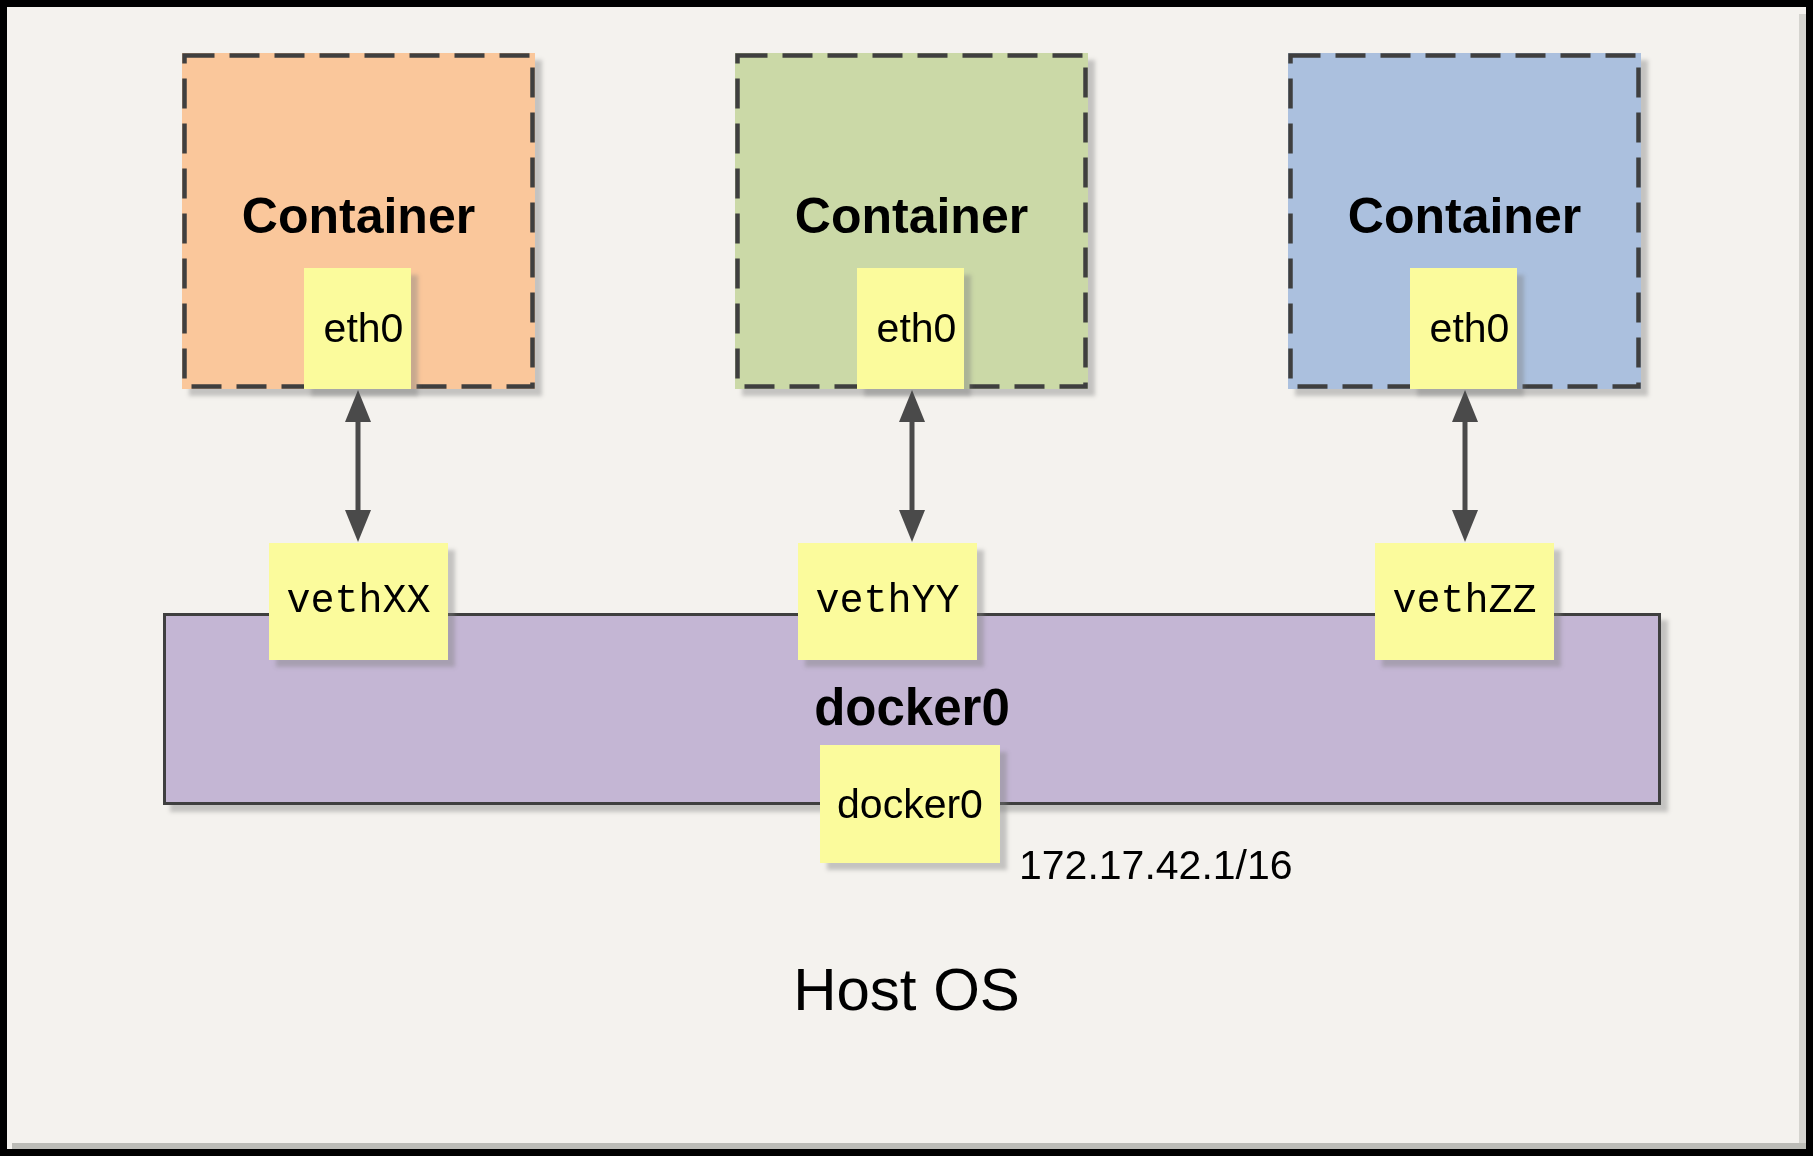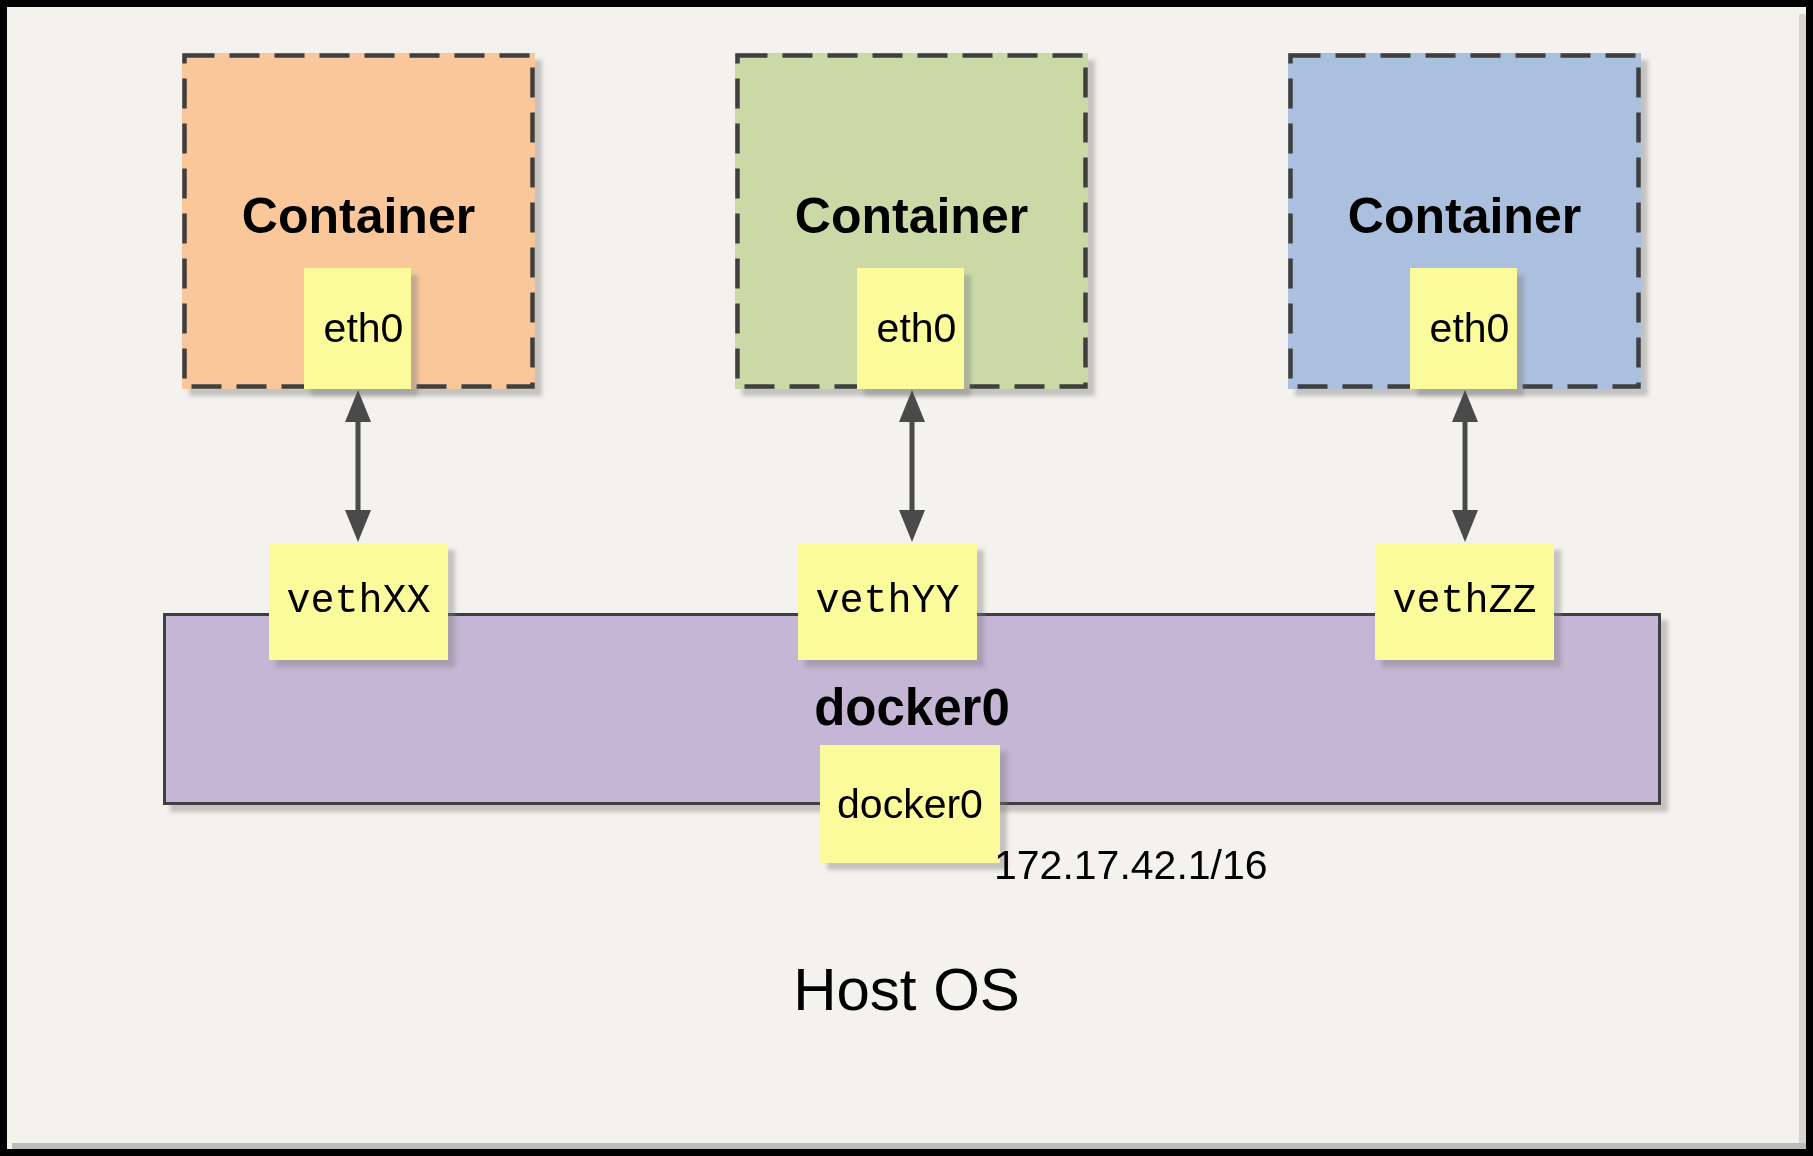--- a/index.html
+++ b/index.html
@@ -132,21 +132,21 @@
     width: 180px; height: 118px;
     background: var(--note_yellow, #FBFB9C);
     box-shadow: 7px 7px 4px rgba(125,125,125,0.40);
     display: flex; align-items: center; justify-content: center;
     font-size: 41px;
     z-index: 6;
   }
 
   .ip-label {
     position: absolute;
-    left: 994px; top: 843px;
+    left: 1019px; top: 843px;
     font-size: 41px;
     line-height: 1.1;
     white-space: nowrap;
     z-index: 6;
   }
 
   .host-label {
     position: absolute;
     left: 0; right: 0; top: 958px;
     text-align: center;

